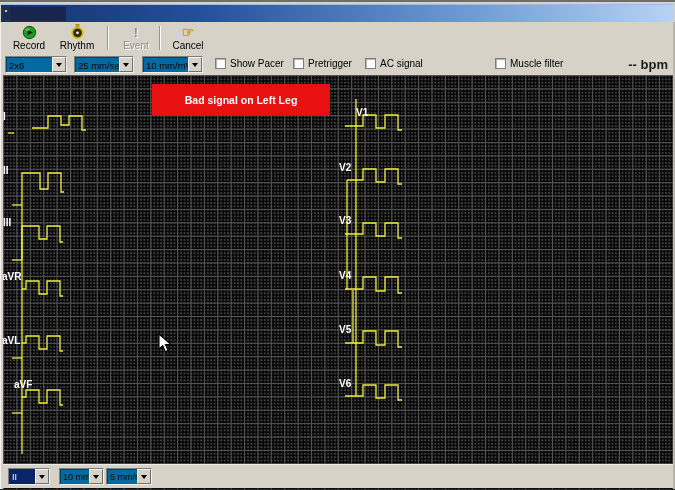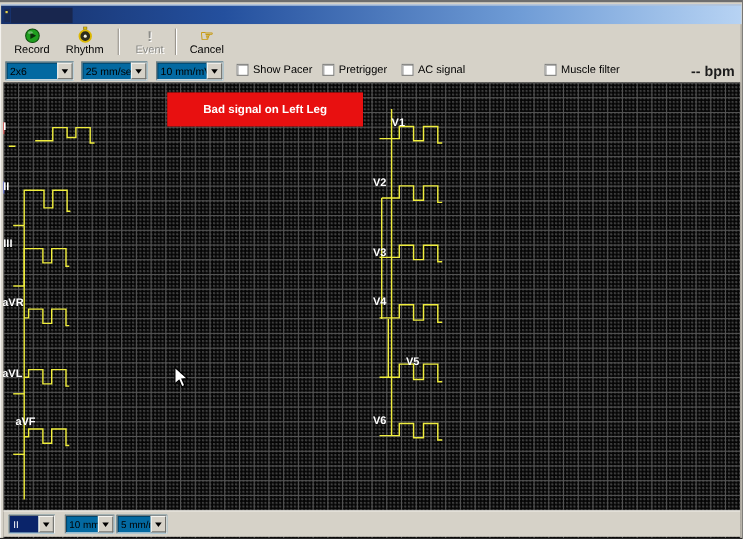--- a/index.html
+++ b/index.html
@@ -189,23 +189,23 @@
       <div class="lead-ind" style="left: 1px; top: 109px; height: 11px; background: rgb(207, 64, 64);"></div>
       <div class="lead-ind" style="left: 1px; top: 163px; height: 11px; background: rgb(74, 88, 196);"></div>
       <div class="lead-label" style="left: 3px; top: 114px;">I</div>
       <div class="lead-label" style="left: 3px; top: 168px;">II</div>
       <div class="lead-label" style="left: 3px; top: 220px;">III</div>
       <div class="lead-label" style="left: 2px; top: 274px;">aVR</div>
       <div class="lead-label" style="left: 2px; top: 328px; margin-top: 10px;">aVL</div>
       <div class="lead-label" style="left: 2px; top: 382px; padding-left: 12px;">aVF</div>
       <div class="lead-label" style="left: 339px; top: 110px; margin-left: 17px;">V1</div>
       <div class="lead-label" style="left: 339px; top: 165px; text-align: center;">V2</div>
-      <div class="lead-label" style="left: 339px; top: 228px;">V3</div>
+      <div class="lead-label" style="left: 339px; top: 218px;">V3</div>
       <div class="lead-label" style="left: 339px; top: 273px;">V4</div>
-      <div class="lead-label" style="left: 339px; top: 327px; padding-left: 30px;">V5</div>
+      <div class="lead-label" style="left: 339px; top: 327px;">V5</div>
       <div class="lead-label" style="left: 339px; top: 381px; text-align: center;">V6</div>
     </div>
   <div class="banner" style="background: rgb(232, 16, 16); color: rgb(255, 255, 255);">Bad signal on Left Leg</div>
 
   <div class="toolbar-bottom">
     <div class="win-select" style="left:5px;width:42px;">
       <span class="ws-value selected">II</span>
       <span class="ws-btn">
           <span class="ws-arrow"></span>
         </span>

